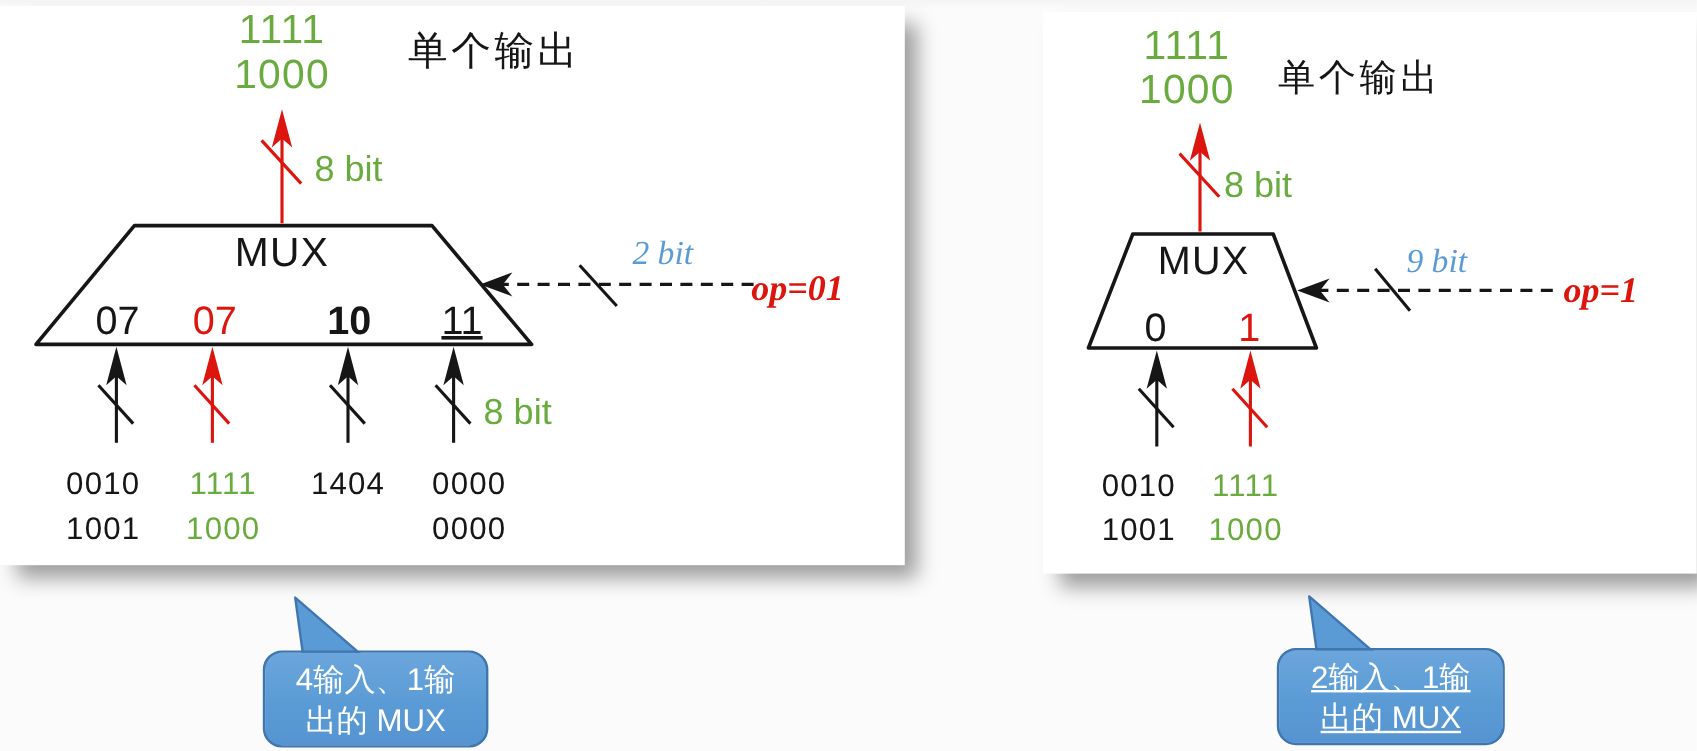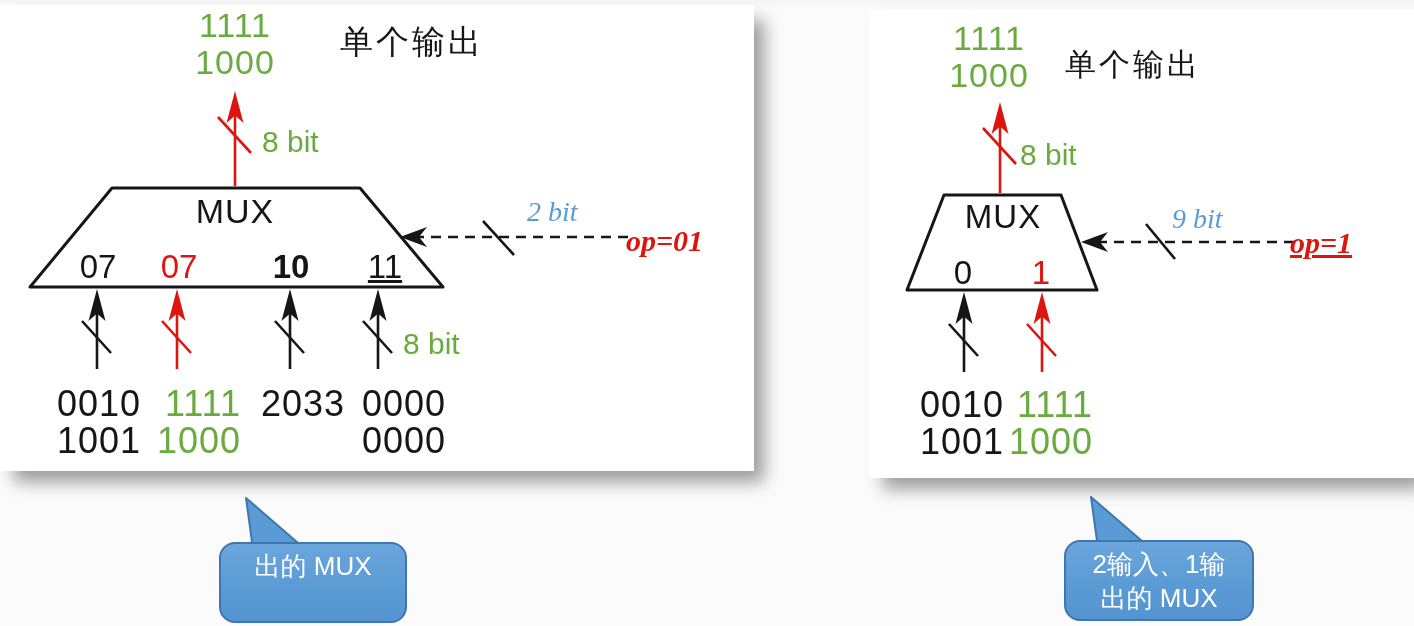--- a/index.html
+++ b/index.html
@@ -15,40 +15,40 @@
     box-shadow:12px 13px 16px -2px rgba(0,0,0,0.38);
   }
   #panel-left{left:0;top:5px;width:754px;height:466px;}
   #panel-right{left:869px;top:10px;width:545px;height:468px;}
   .layer{position:absolute;left:0;top:0;}
   .abs{position:absolute;white-space:nowrap;}
   .ink{color:#161616;}
   .green{color:#6aab3f;}
   .red{color:#dc150f;}
   .blue{color:#5b9bd5;}
-  .valcol{width:110px;text-align:right;font-size:36px;line-height:37px;letter-spacing:1px;}
+  .valcol{width:110px;text-align:center;font-size:26px;line-height:37px;letter-spacing:1px;}
   .outval{width:110px;text-align:center;font-size:34px;line-height:37px;letter-spacing:1px;}
   .title{font-size:33px;letter-spacing:3px;}
   .buslabel{font-size:30px;text-align:right;}
   .muxlabel{text-align:center;font-size:34px;letter-spacing:1px;}
   .sel{width:44px;text-align:center;font-size:33px;}
   .serifit{font-family:"Liberation Serif","DejaVu Serif",serif;font-style:italic;}
   .ctrlbus{font-size:28px;}
   .ctrlval{font-size:30px;font-weight:700;}
   .note{font-size:31px;letter-spacing:1px;}
   .bubble{
     position:absolute;
     background:linear-gradient(180deg,#6ba6dc 0%,#5b9bd5 55%,#5594d0 100%);
     border:2px solid #3f76b0;border-radius:16px;
     color:#ffffff;text-align:center;
     font-size:26px;line-height:34px;
     padding-top:5px;box-sizing:border-box;
   }
   #bubble-left{left:219px;top:542px;width:188px;height:81px;}
-  #bubble-right{left:1064px;top:540px;width:190px;height:81px;}
+  #bubble-right{left:1064px;top:540px;width:190px;height:81px;text-decoration:underline;}
 </style>
 </head>
 <body>
 
 <div id="stage">
 
   <section class="panel" id="panel-left">
     <svg class="layer" width="754" height="466" viewBox="0 0 754 466">
 
       <path d="M112 183 L360 183 L443 282 L30 282 Z" fill="#ffffff" stroke="#161616" stroke-width="3" stroke-linejoin="round"></path>
@@ -106,21 +106,21 @@
 
     <div class="abs valcol ink" style="left:31px;top:380px;">
       <div>0010</div>
       <div>1001</div>
     </div>
     <div class="abs valcol green" style="left:131px;top:380px;">
       <div>1111</div>
       <div>1000</div>
     </div>
     <div class="abs valcol ink" style="left:235px;top:380px;">
-      <div>2033</div>
+      <div>1404</div>
     </div>
     <div class="abs valcol ink" style="left:336px;top:380px;">
       <div>0000</div>
       <div>0000</div>
     </div>
   </section>
 
   <section class="panel" id="panel-right">
     <svg class="layer" width="545" height="468" viewBox="0 0 545 468">
       <path d="M75 185 L192 185 L228 280 L38 280 Z" fill="#ffffff" stroke="#161616" stroke-width="3" stroke-linejoin="round"></path>
@@ -151,38 +151,39 @@
       <div>1000</div>
     </div>
     <div class="abs title ink" style="left:196px;top:34px;font-size:31px;">单个输出</div>
     <div class="abs buslabel green" style="left:151px;top:128px;">8 bit</div>
     <div class="abs muxlabel ink" style="left:74px;top:188px;width:120px;font-size:33px;">MUX</div>
 
     <div class="abs sel ink" style="left:74px;top:244px;width:40px;">0</div>
     <div class="abs sel red" style="left:152px;top:244px;width:40px;">1</div>
 
     <div class="abs serifit ctrlbus blue" style="left:303px;top:193px;">9 bit</div>
-    <div class="abs serifit ctrlval red" style="left:421px;top:216px;text-decoration:underline;">op=1</div>
+    <div class="abs serifit ctrlval red" style="left:434px;top:216px;">op=1</div>
 
     <div class="abs valcol ink" style="left:25px;top:376px;">
       <div>0010</div>
       <div>1001</div>
     </div>
     <div class="abs valcol green" style="left:114px;top:376px;">
       <div>1111</div>
       <div>1000</div>
     </div>
   </section>
 
   <svg class="layer" width="1414" height="626" viewBox="0 0 1414 626" style="pointer-events:none;">
     <polygon points="246,498 253,549 305,549" fill="#5b9bd5" stroke="#3f76b0" stroke-width="2" stroke-linejoin="round"></polygon>
     <polygon points="1091,497 1098,548 1150,548" fill="#5b9bd5" stroke="#3f76b0" stroke-width="2" stroke-linejoin="round"></polygon>
   </svg>
 
   <div class="bubble" id="bubble-left">
+    <div>4输入、1输</div>
     <div>出的 MUX</div>
   </div>
   <div class="bubble" id="bubble-right">
     <div>2输入、1输</div>
     <div>出的 MUX</div>
   </div>
 
 </div>
 
 </body></html>

